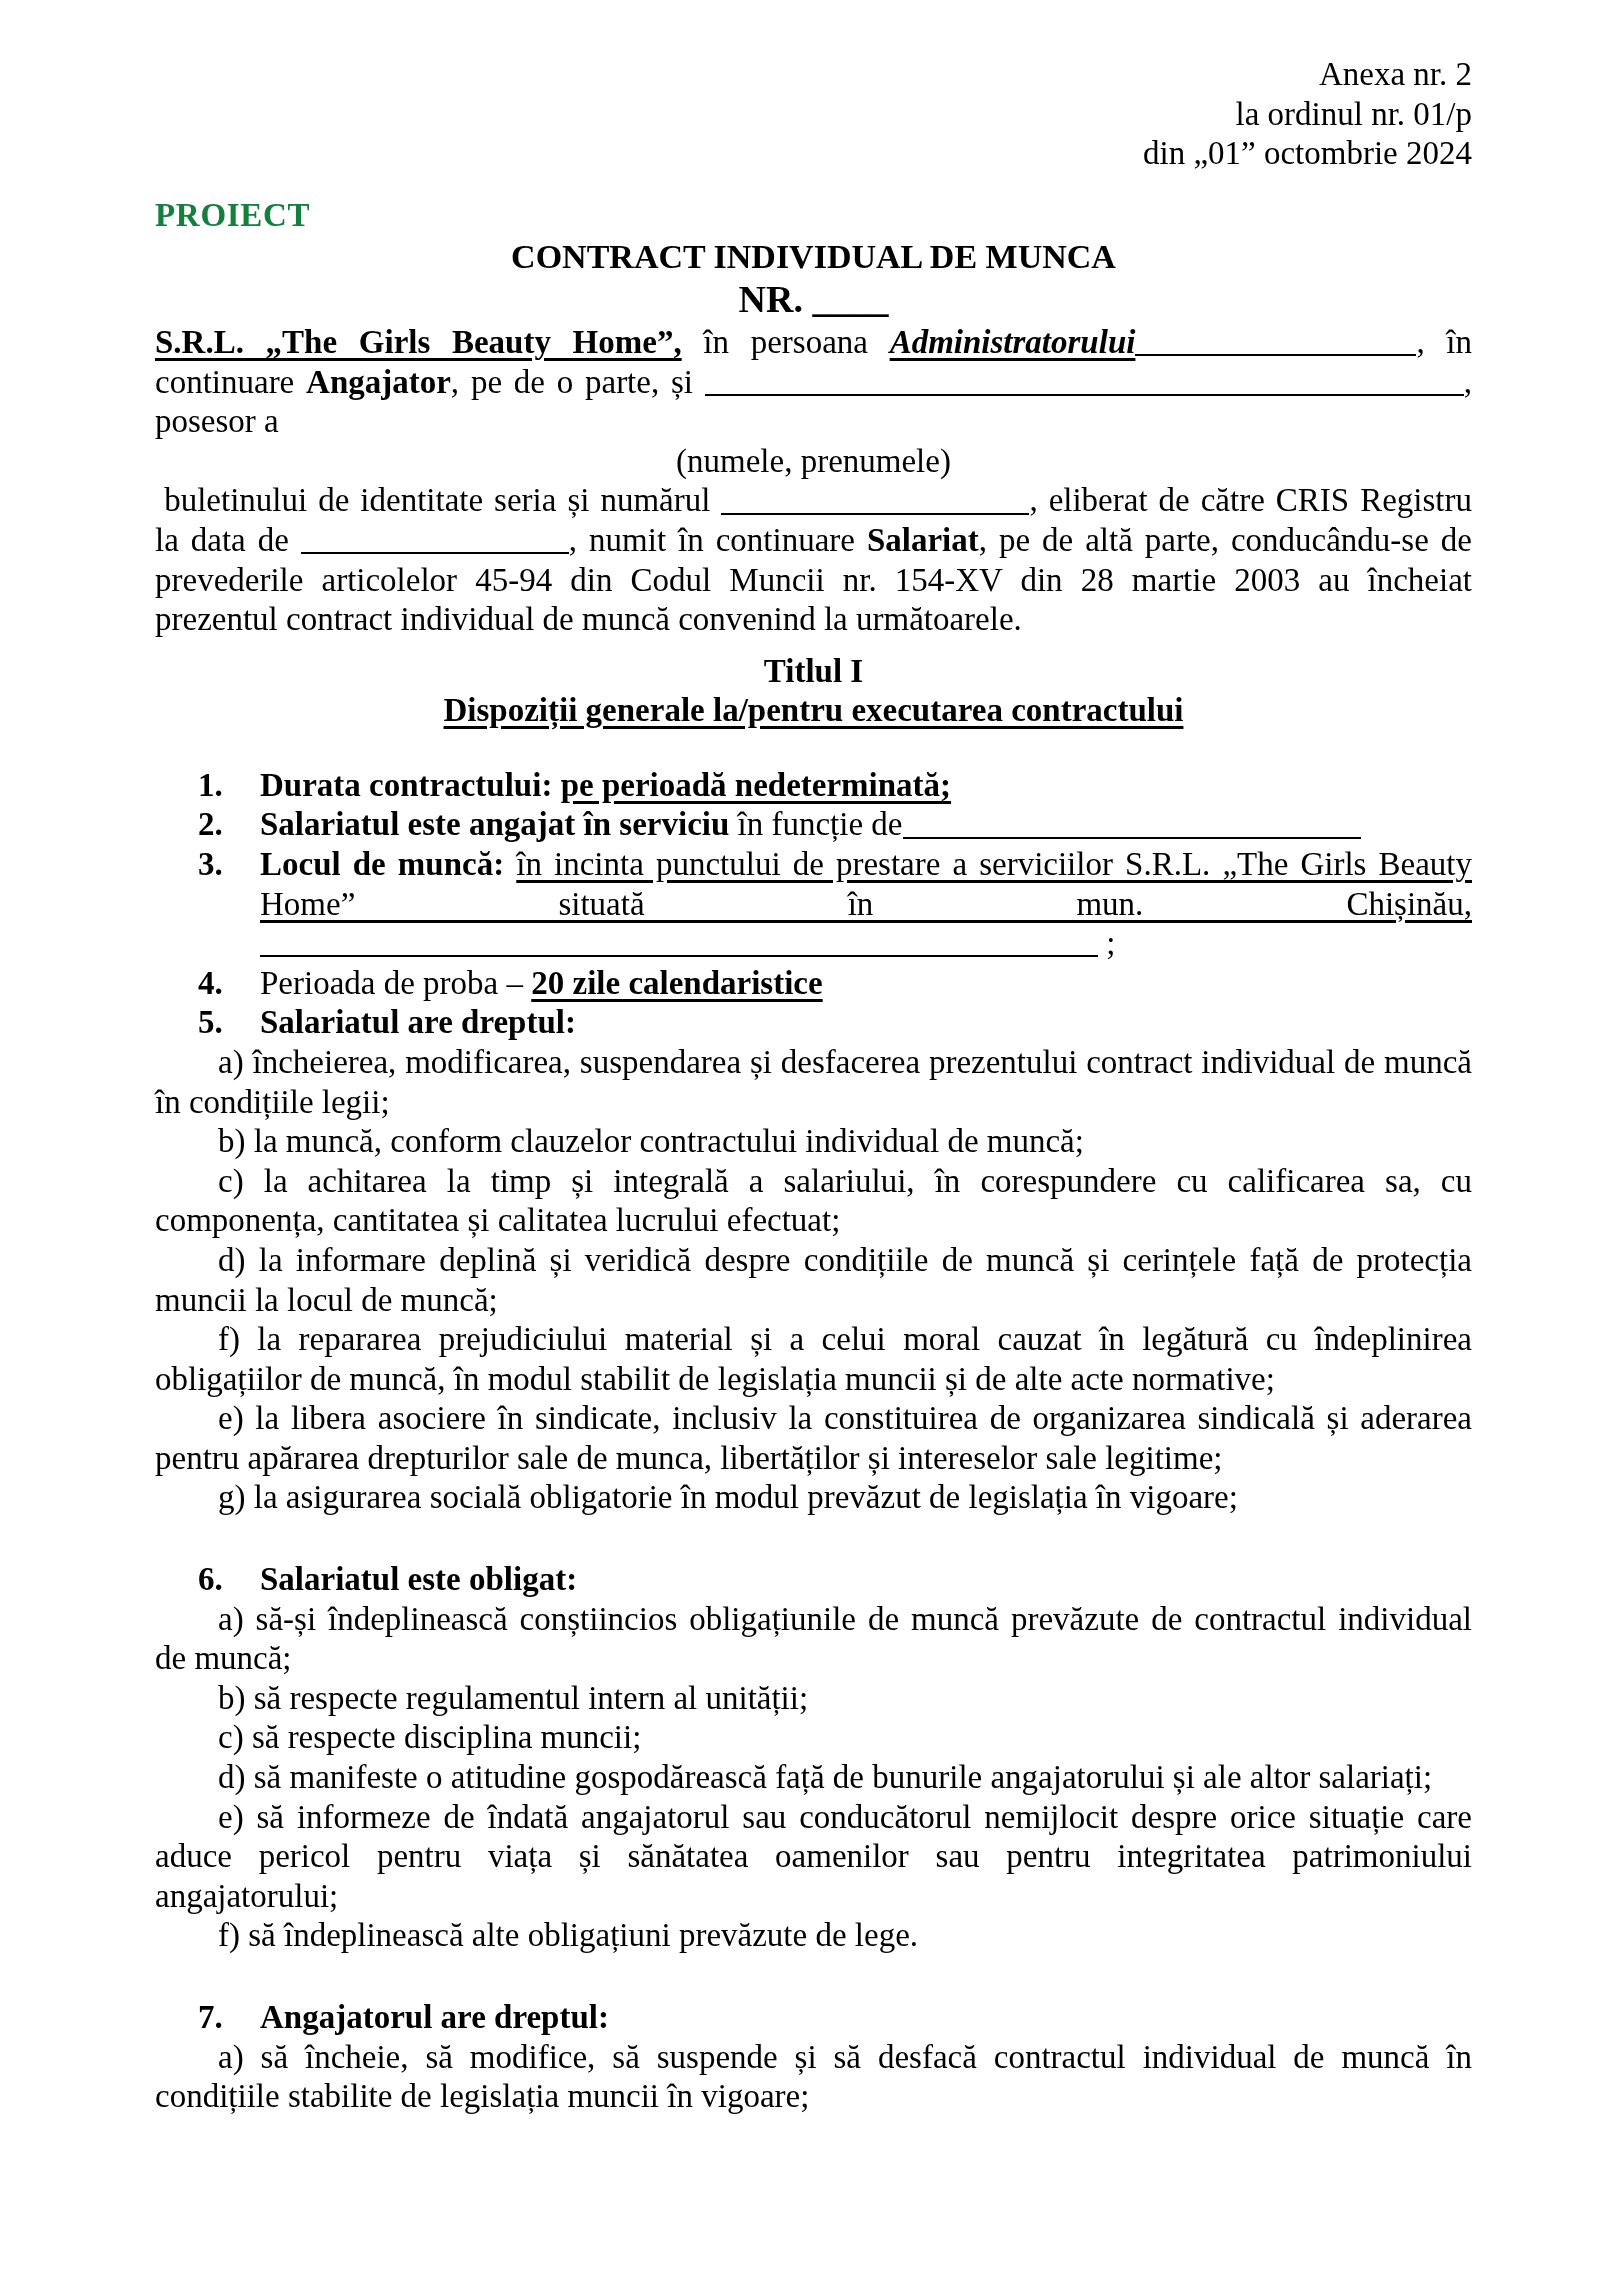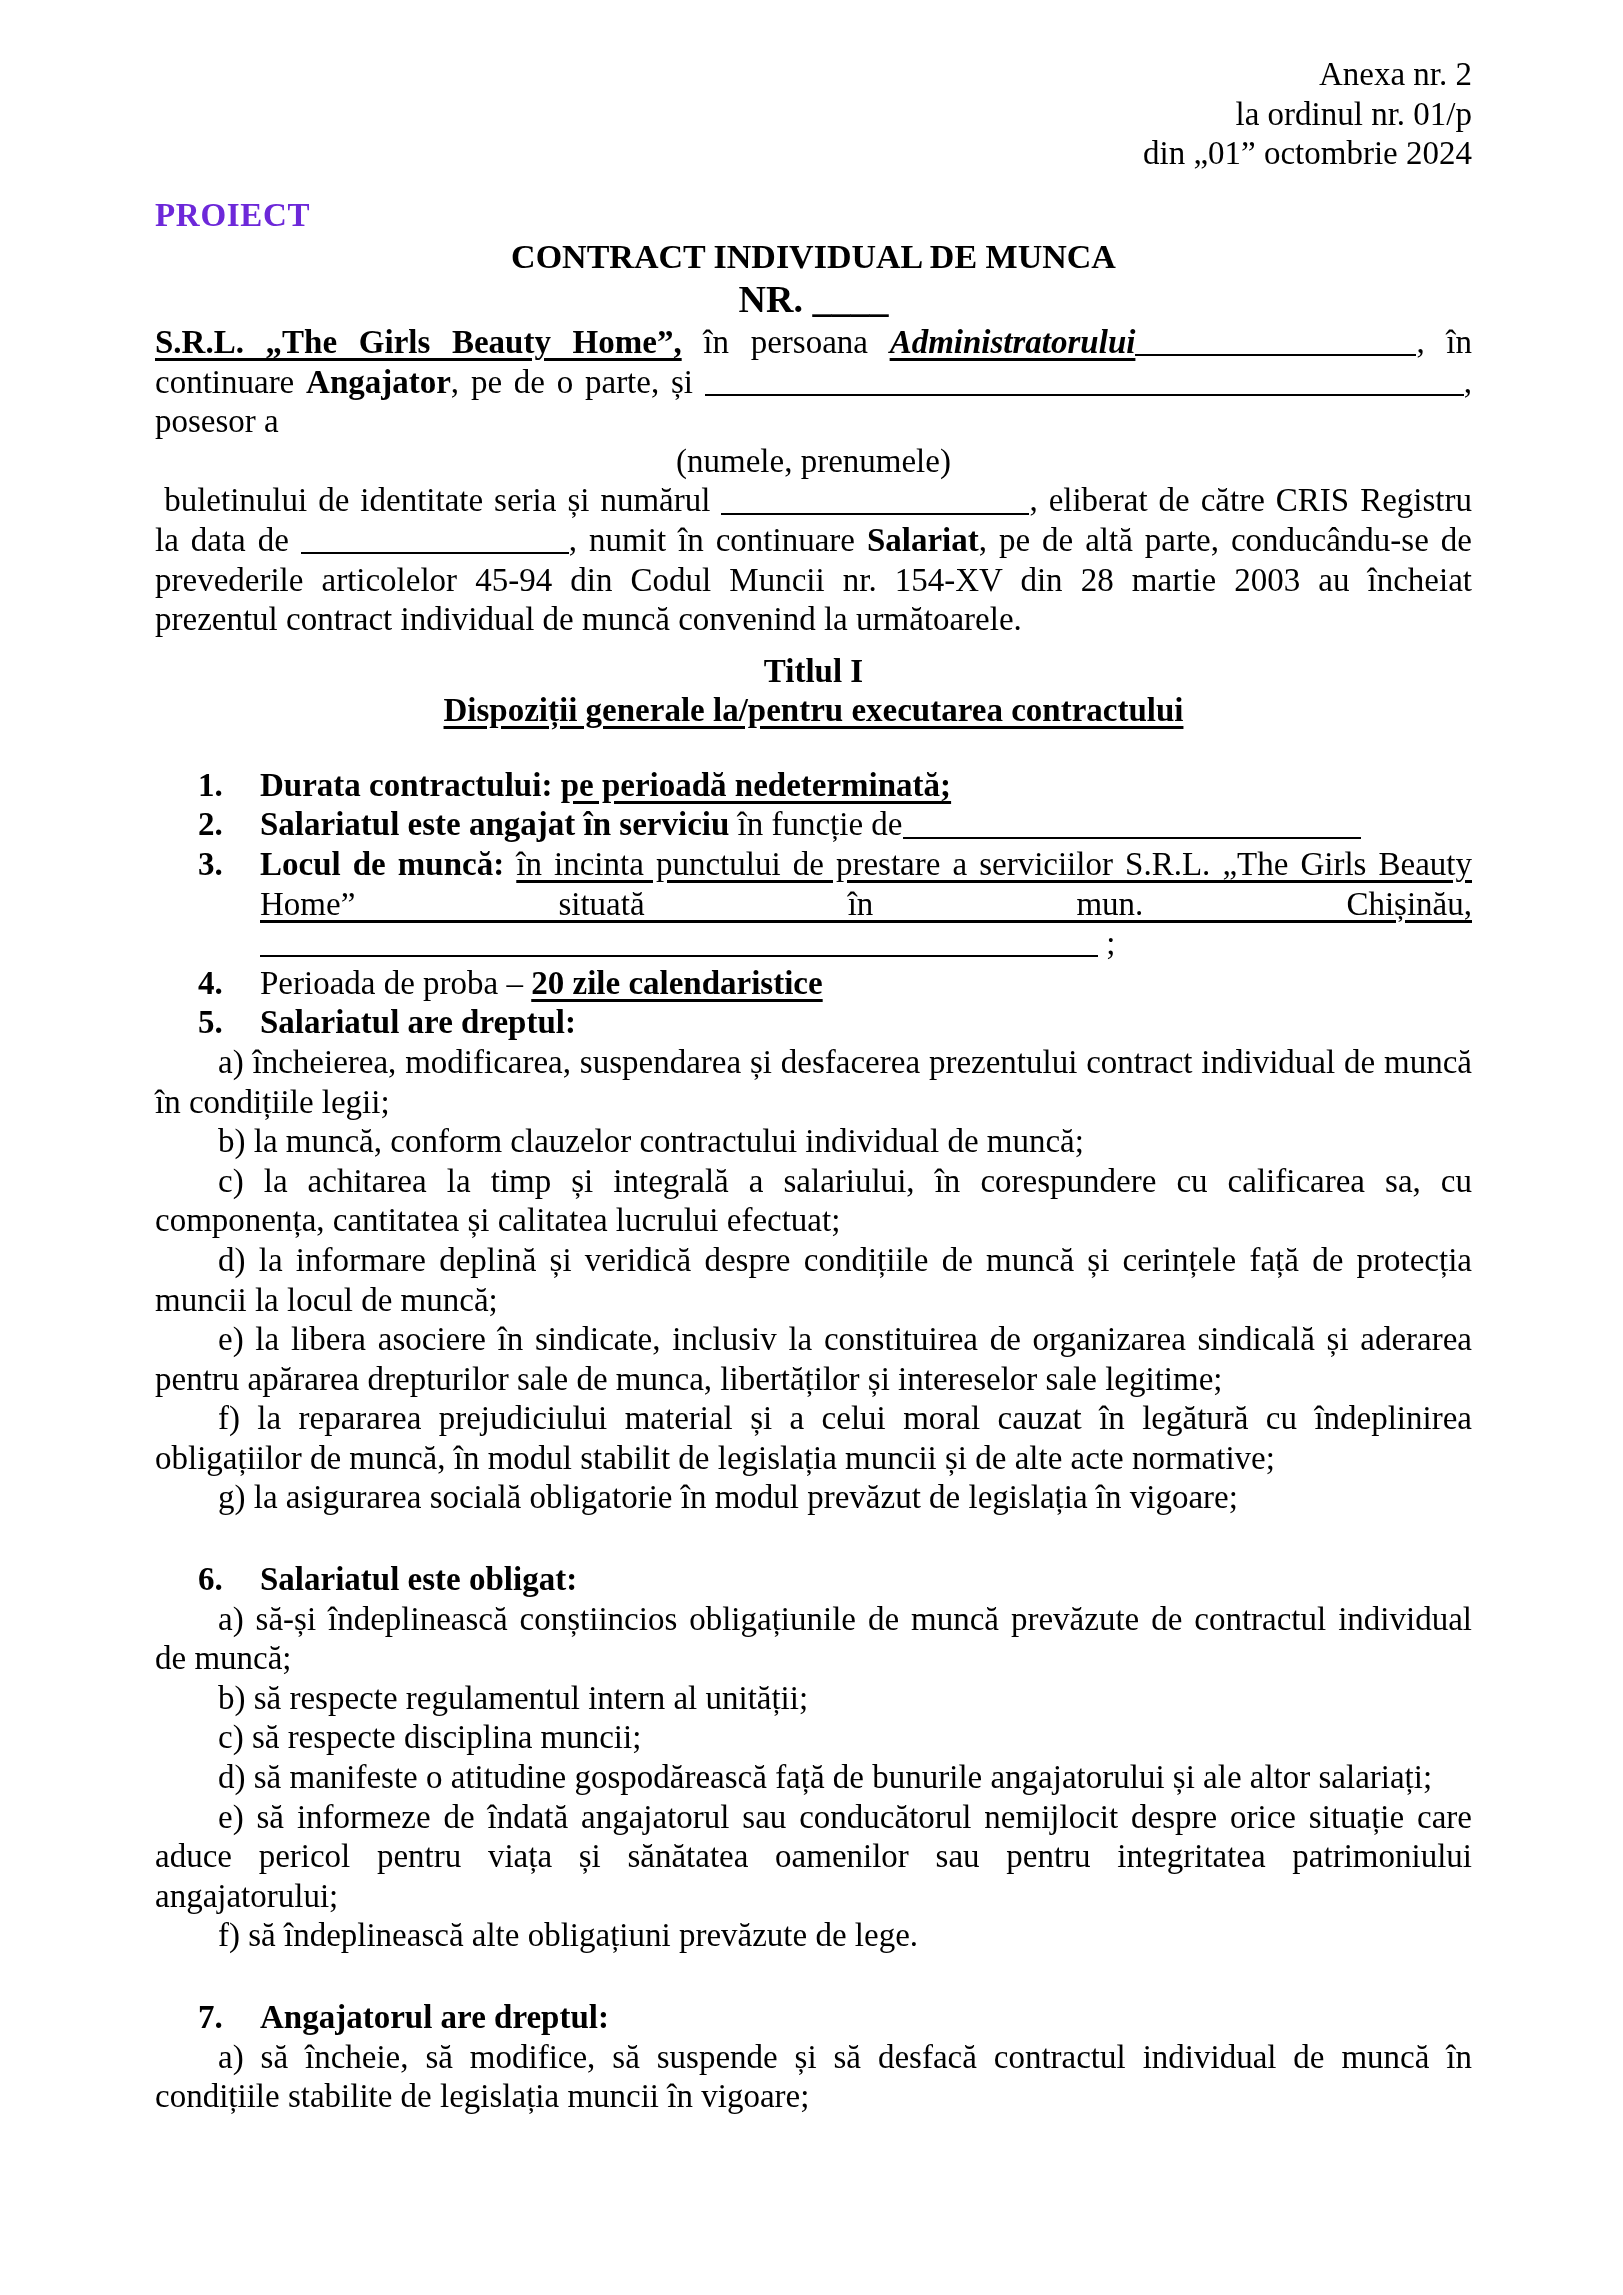--- a/index.html
+++ b/index.html
@@ -5,21 +5,21 @@
   html,body{margin:0;padding:0;background:#ffffff;}
   body{
     width:1623px;height:2295px;
     font-family:"Liberation Serif","DejaVu Serif",serif;
     font-size:33px;line-height:1.2;color:#000;
     -webkit-font-smoothing:antialiased;
   }
   .page{box-sizing:border-box;width:1623px;height:2295px;padding:55px 151px 39px 155px;overflow:hidden;}
   .hdr-right{text-align:right;}
   .hdr-right div{white-space:nowrap;}
-  .proiect{font-weight:bold;color:#6d28d9;margin-top:22px;letter-spacing:0.7px;}
+  .proiect{font-weight:bold;color:#15803d;margin-top:22px;letter-spacing:0.7px;}
   .title{text-align:center;font-weight:bold;font-size:34px;margin-top:1.3px;}
   .nrline{text-align:center;font-weight:bold;font-size:38px;}
   .dateline{display:flex;justify-content:space-between;align-items:baseline;
     color:#3030c8;font-weight:bold;font-style:italic;margin-top:27.5px;margin-bottom:47px;}
   .just{text-align:justify;}
   .center{text-align:center;}
   .indent-sm{text-indent:9.2px;}
   .sub{text-indent:63px;}
   .b{font-weight:bold;}
   .i{font-style:italic;}
@@ -56,22 +56,22 @@
       <div class="center mb-big"><span class="b u">Dispoziții generale la/pentru executarea contractului</span></div>
       <div class="li"><span class="mk">1.</span><span class="b">Durata contractului: </span><span class="b u">pe perioadă nedeterminată;</span></div>
       <div class="li"><span class="mk">2.</span><span class="b">Salariatul este angajat în serviciu</span><span class=""> în funcție de</span><span class="blank" style="width: 458px;"></span></div>
       <div class="just li"><span class="mk">3.</span><span class="b">Locul de muncă: </span><span class="u">în incinta punctului de prestare a serviciilor S.R.L. „The Girls Beauty Home” situată în mun. Chișinău,</span><span class="blank" style="width: 838px;"></span><span class=""> ;</span></div>
       <div class="li"><span class="mk">4.</span><span class="">Perioada de proba – </span><span class="b u">20 zile calendaristice</span></div>
       <div class="li"><span class="mk">5.</span><span class="b">Salariatul are dreptul:</span></div>
       <div class="just sub"><span class="">a) încheierea, modificarea, suspendarea și  desfacerea prezentului contract individual de muncă în condițiile legii;</span></div>
       <div class="just sub"><span class="">b) la muncă, conform clauzelor contractului individual de muncă;</span></div>
       <div class="just sub"><span class="">c) la achitarea la timp și integrală a salariului, în corespundere cu calificarea sa, cu componența, cantitatea și calitatea lucrului efectuat;</span></div>
       <div class="just sub"><span class="">d) la informare deplină și veridică despre condițiile de muncă și cerințele față de protecția muncii la locul de muncă;</span></div>
+      <div class="just sub"><span class="">f) la repararea prejudiciului material și a celui moral cauzat în legătură cu îndeplinirea obligațiilor de muncă, în modul stabilit de legislația muncii și de alte acte normative;</span></div>
       <div class="just sub"><span class="">e) la libera asociere în sindicate, inclusiv la constituirea de organizarea sindicală și  aderarea pentru apărarea drepturilor sale  de munca,  libertăților și intereselor sale legitime;</span></div>
-      <div class="just sub"><span class="">f) la repararea prejudiciului material și a celui moral cauzat în legătură cu îndeplinirea obligațiilor de muncă, în modul stabilit de legislația muncii și de alte acte normative;</span></div>
       <div class="just sub"><span class="">g) la asigurarea socială obligatorie în modul prevăzut de legislația în vigoare;</span></div>
       <div class="gap-top li"><span class="mk">6.</span><span class="b">Salariatul este obligat:</span></div>
       <div class="just sub"><span class="">a) să-și îndeplinească conștiincios obligațiunile de muncă prevăzute de contractul individual de muncă;</span></div>
       <div class="just sub"><span class="">b) să respecte regulamentul intern al unității;</span></div>
       <div class="just sub"><span class="">c) să respecte disciplina muncii;</span></div>
       <div class="just sub"><span class="">d) să manifeste o atitudine gospodărească față de bunurile angajatorului și ale altor salariați;</span></div>
       <div class="just sub"><span class="">e) să informeze de îndată angajatorul sau conducătorul nemijlocit despre orice situație care aduce pericol pentru viața și sănătatea oamenilor sau pentru integritatea patrimoniului angajatorului;</span></div>
       <div class="just sub"><span class="">f) să îndeplinească alte obligațiuni prevăzute de lege.</span></div>
       <div class="gap-top li"><span class="mk">7.</span><span class="b">Angajatorul are dreptul:</span></div>
       <div class="just sub"><span class="">a) să încheie, să modifice, să suspende și să desfacă contractul individual de muncă în condițiile stabilite de legislația muncii în vigoare;</span></div>

